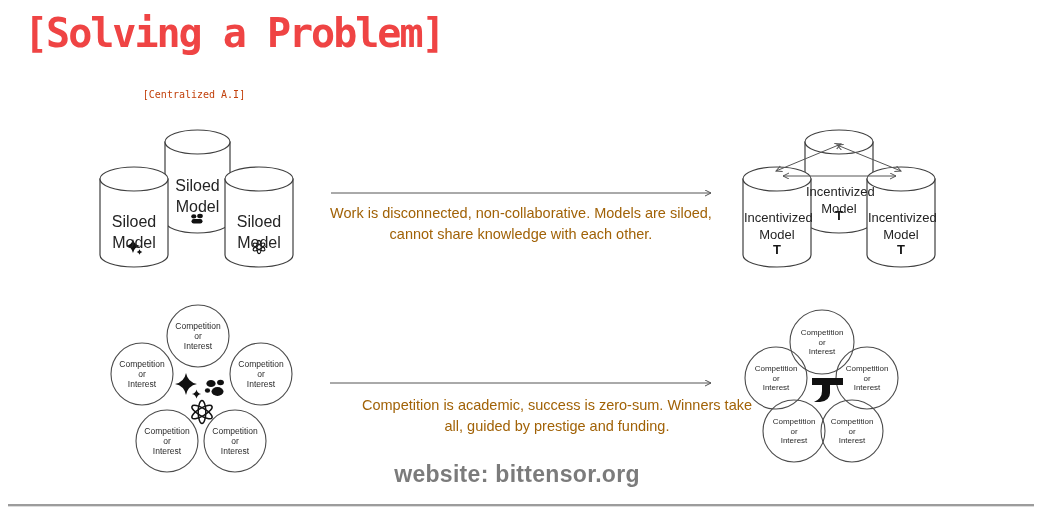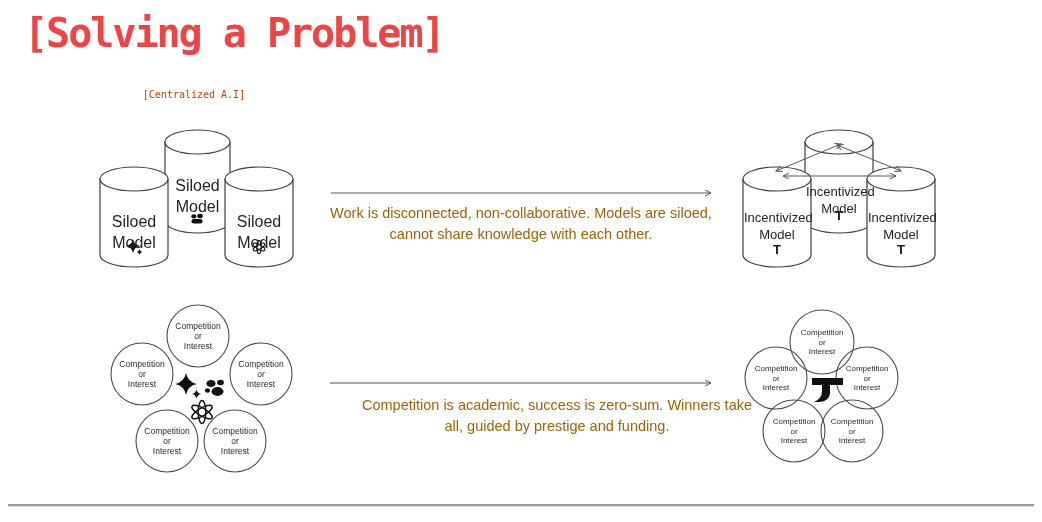--- a/index.html
+++ b/index.html
@@ -198,15 +198,16 @@
   <div class="lbl circle-label-sm" style="left:838px;top:364px;width:58px;">Competition
 or
 Interest</div>
   <div class="lbl circle-label-sm" style="left:765px;top:417px;width:58px;">Competition
 or
 Interest</div>
   <div class="lbl circle-label-sm" style="left:823px;top:417px;width:58px;">Competition
 or
 Interest</div>
 
+  <div class="abs footer">website: bittensor.org</div>
   <div class="abs divider"></div>
 
 </div>
 
 </body></html>

